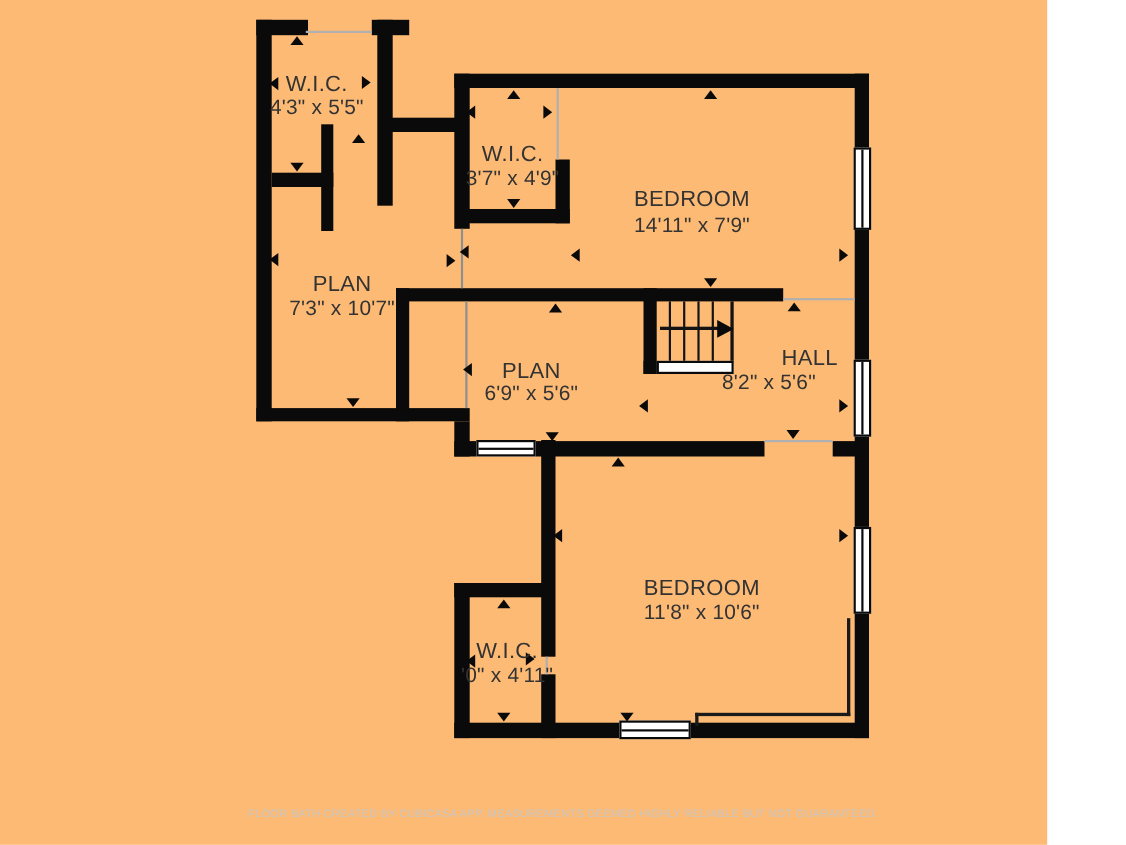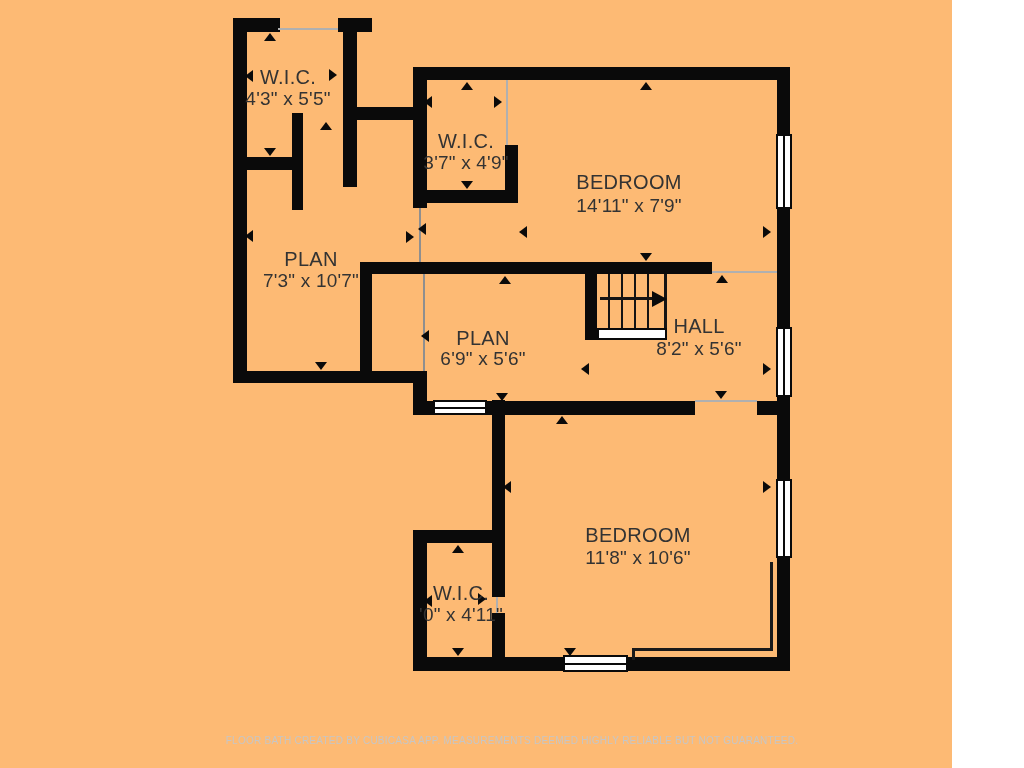--- a/index.html
+++ b/index.html
@@ -114,20 +114,20 @@
     <div class="room-label" style="left: 288px; top: 77px;">W.I.C.</div>
     <div class="room-dims" style="left: 288px; top: 99px;">4'3" x 5'5"</div>
     <div class="room-label" style="left: 466px; top: 141px;">W.I.C.</div>
     <div class="room-dims" style="left: 466px; top: 163px;">3'7" x 4'9"</div>
     <div class="room-label" style="left: 629px; top: 182px;">BEDROOM</div>
     <div class="room-dims" style="left: 629px; top: 206px;">14'11" x 7'9"</div>
     <div class="room-label" style="left: 311px; top: 259px;">PLAN</div>
     <div class="room-dims" style="left: 311px; top: 281px;">7'3" x 10'7"</div>
     <div class="room-label" style="left: 483px; top: 338px;">PLAN</div>
     <div class="room-dims" style="left: 483px; top: 359px;">6'9" x 5'6"</div>
-    <div class="room-label" style="left: 699px; top: 326px;">HALL</div>
+    <div class="room-label" style="left: 736px; top: 326px;">HALL</div>
     <div class="room-dims" style="left: 699px; top: 349px;">8'2" x 5'6"</div>
     <div class="room-label" style="left: 638px; top: 535px;">BEDROOM</div>
     <div class="room-dims" style="left: 638px; top: 558px;">11'8" x 10'6"</div>
     <div class="room-label" style="left: 461px; top: 593px;">W.I.C.</div>
     <div class="room-dims" style="left: 461px; top: 615px;">'0" x 4'11"</div>
   </div>
 <div class="footer">FLOOR BATH CREATED BY CUBICASA APP. MEASUREMENTS DEEMED HIGHLY RELIABLE BUT NOT GUARANTEED.</div>
 
 </body></html>

